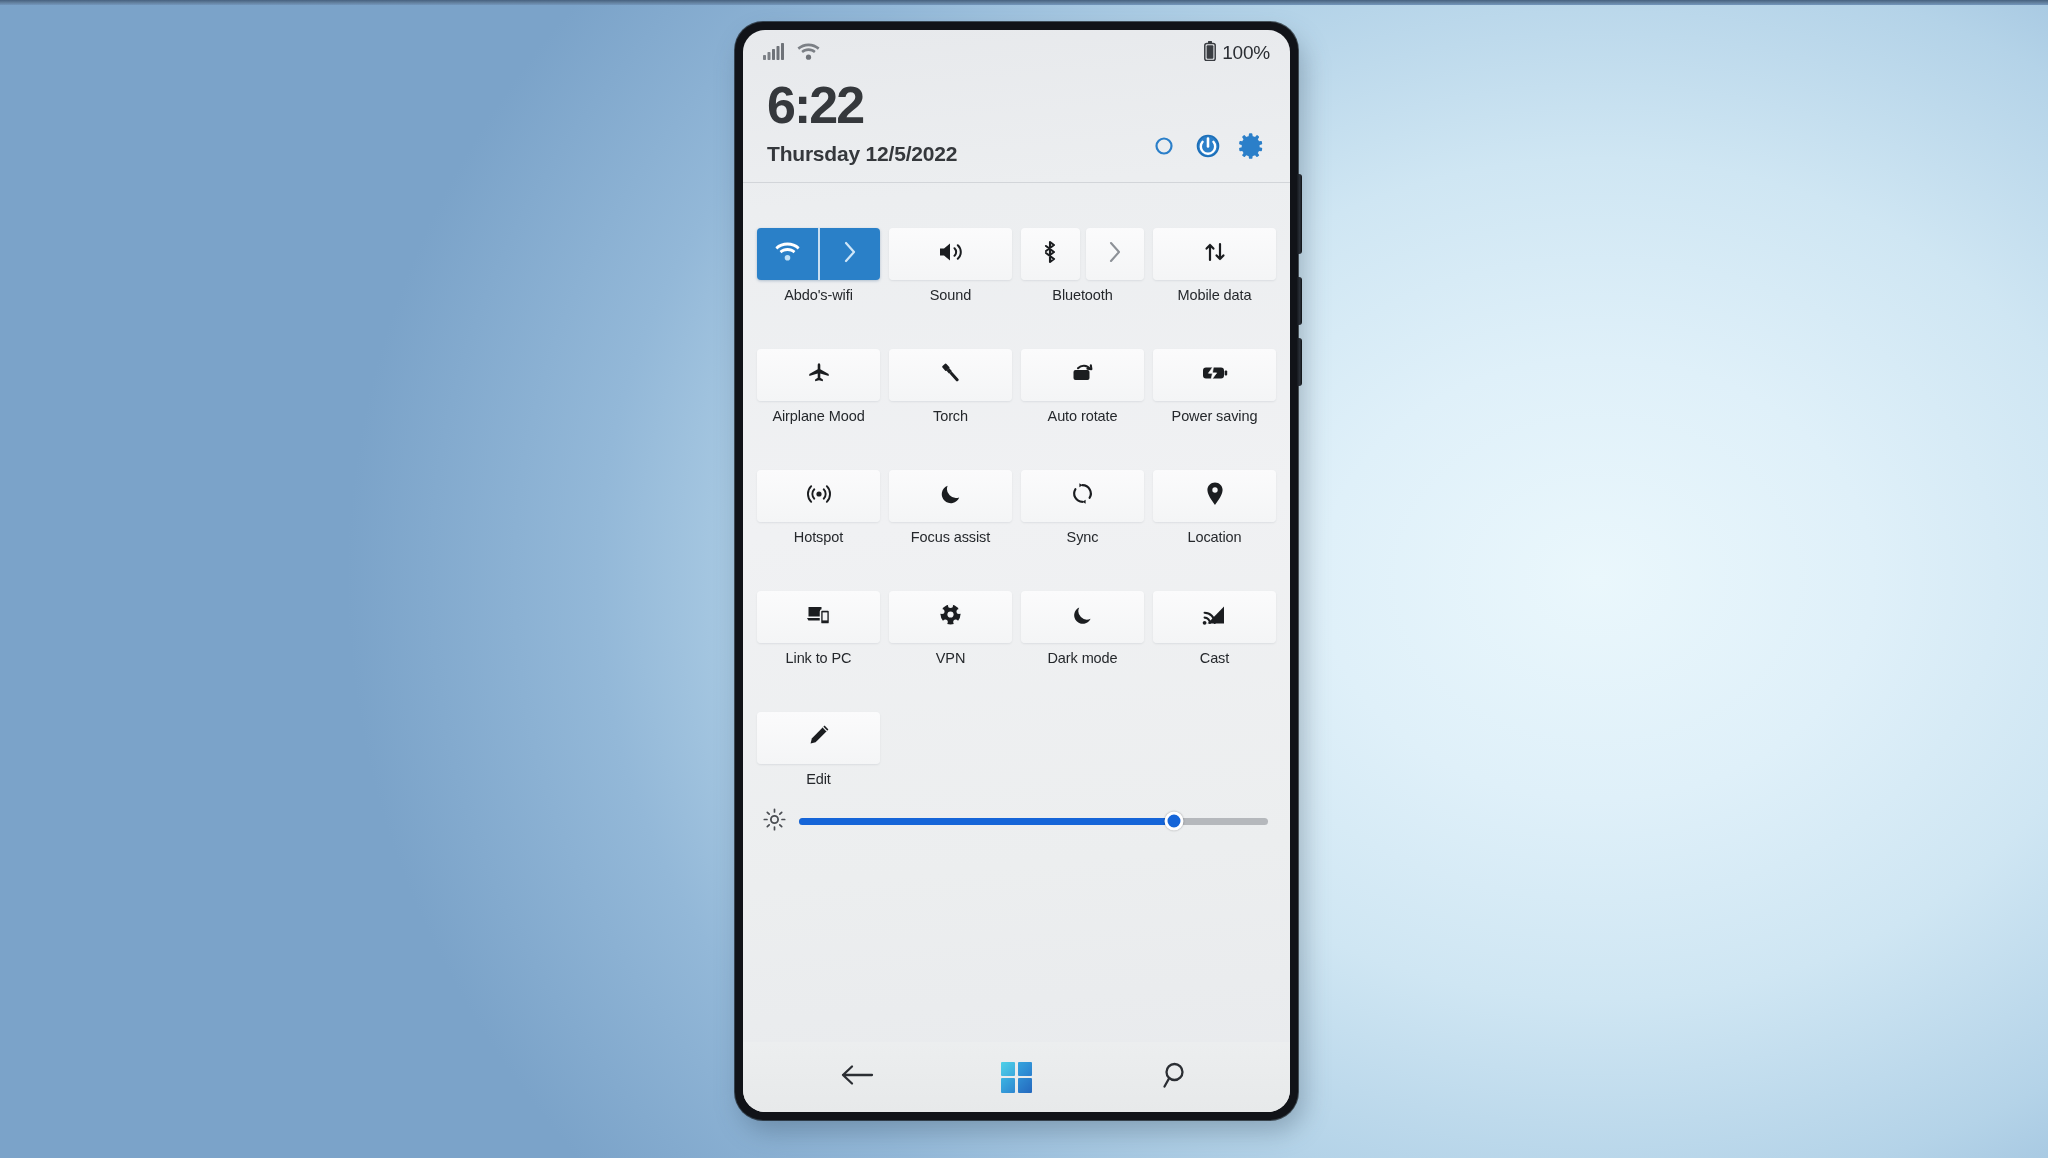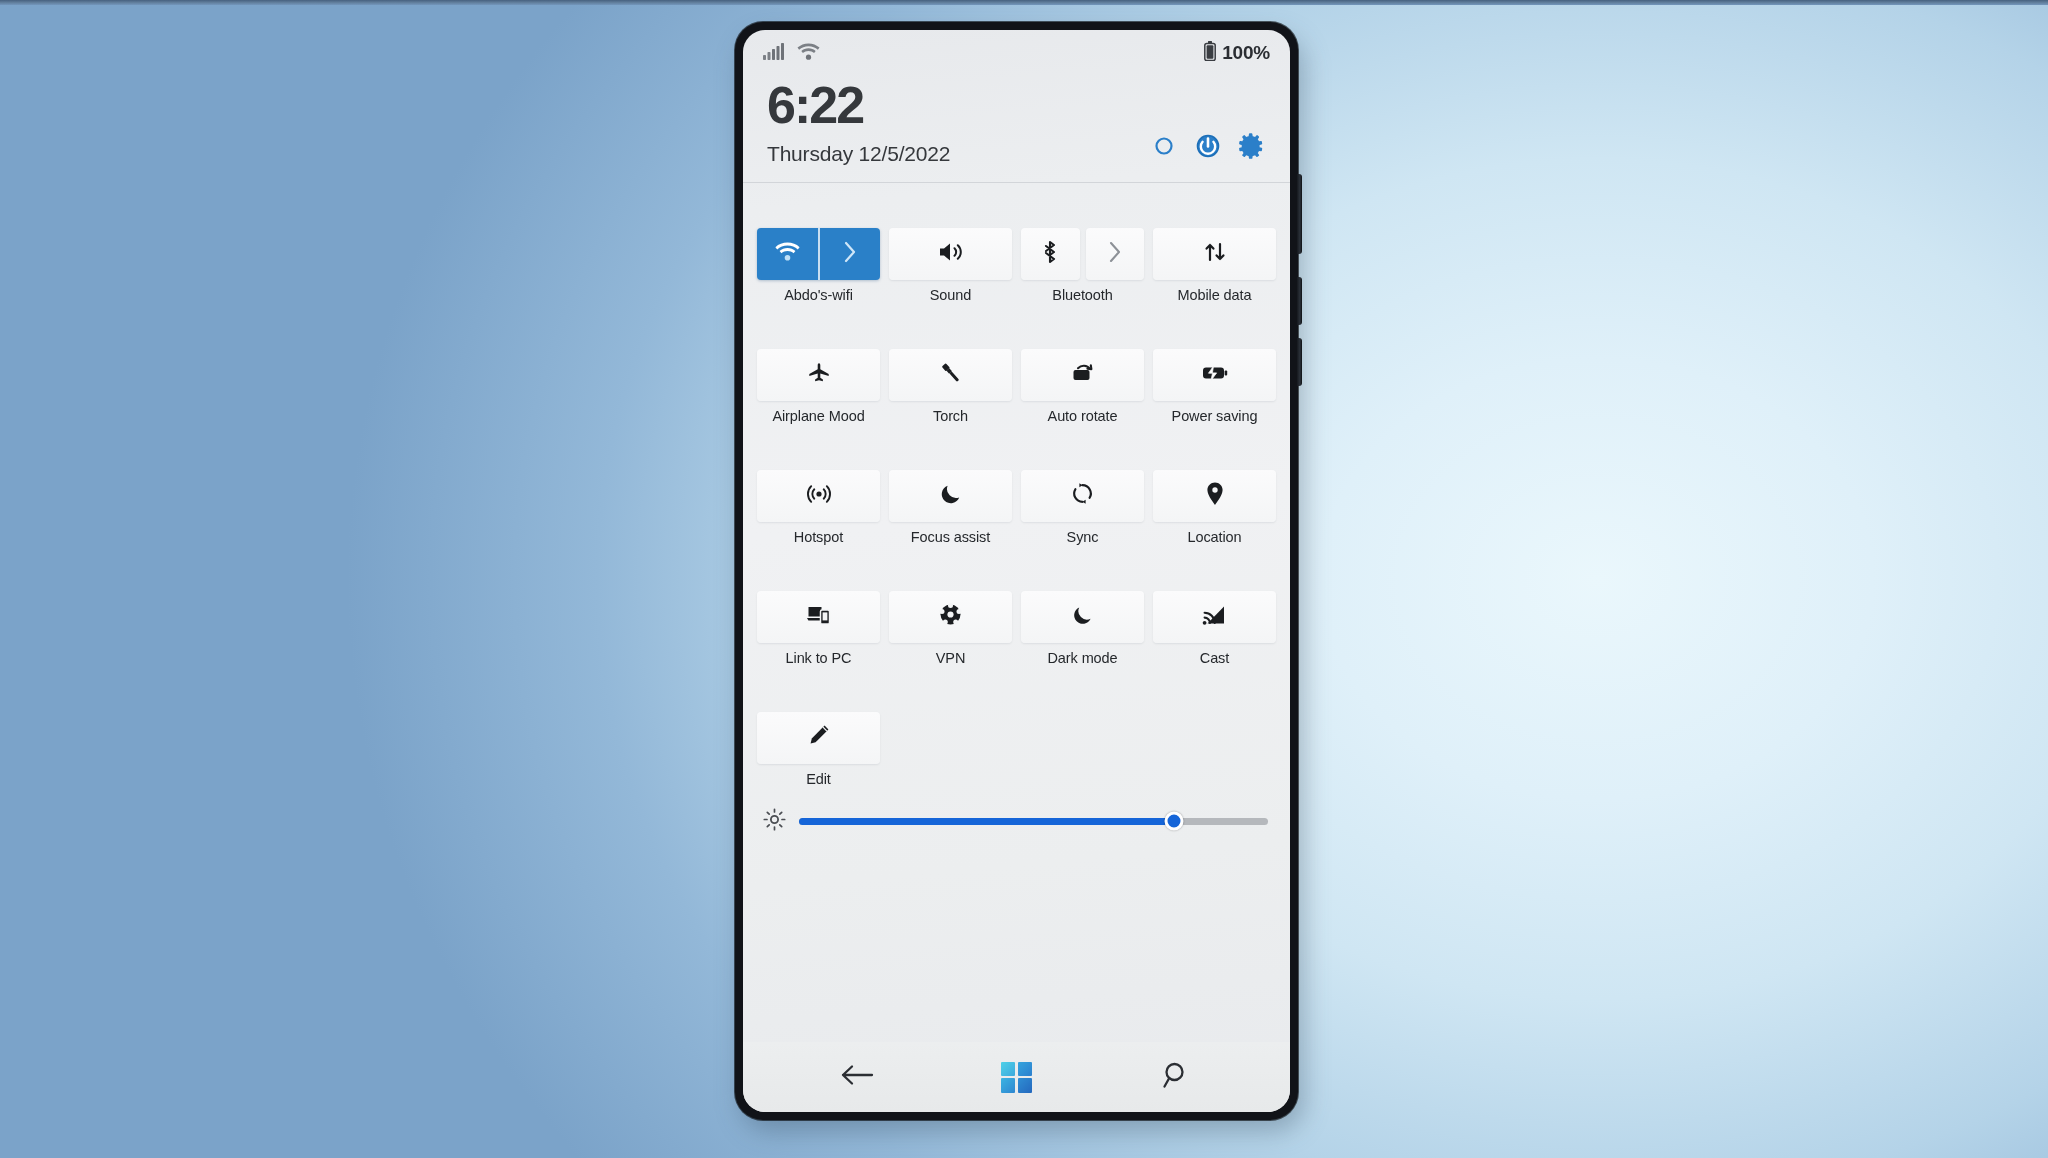--- a/index.html
+++ b/index.html
@@ -65,37 +65,37 @@
   
   .status-bar {
     height: 46px;
     display: flex; align-items: center; justify-content: space-between;
     padding: 0 20px 0 20px;
     flex: none;
   }
   .status-left { display: flex; align-items: center; gap: 12px; }
   .status-right { display: flex; align-items: center; gap: 6px; }
   .battery-text {
-    font-size: 19px; font-weight: bold; color: #2b2e33; letter-spacing: -0.2px;
+    font-size: 19px; font-weight: normal; color: #2b2e33; letter-spacing: -0.2px;
   }
 
   
   .clock-header {
     flex: none;
     padding: 4px 24px 16px 24px;
     display: flex; align-items: flex-start; justify-content: space-between;
     border-bottom: 1px solid #d2d5d9;
   }
   .clock-block { padding-top: 2px; }
   .clock-time {
     font-size: 52px; font-weight: bold; color: #35383c;
     line-height: 0.92; letter-spacing: -2px;
   }
   .clock-date {
-    font-size: 21px; font-weight: normal; color: #35383c;
+    font-size: 21px; font-weight: bold; color: #35383c;
     margin-top: 12px; letter-spacing: -0.2px;
   }
   .header-actions {
     display: flex; align-items: center; gap: 16px;
     padding-top: 52px;
   }
   .hdr-icon { width: 28px; height: 28px; display: block; cursor: pointer; }
 
   
   .tiles {

